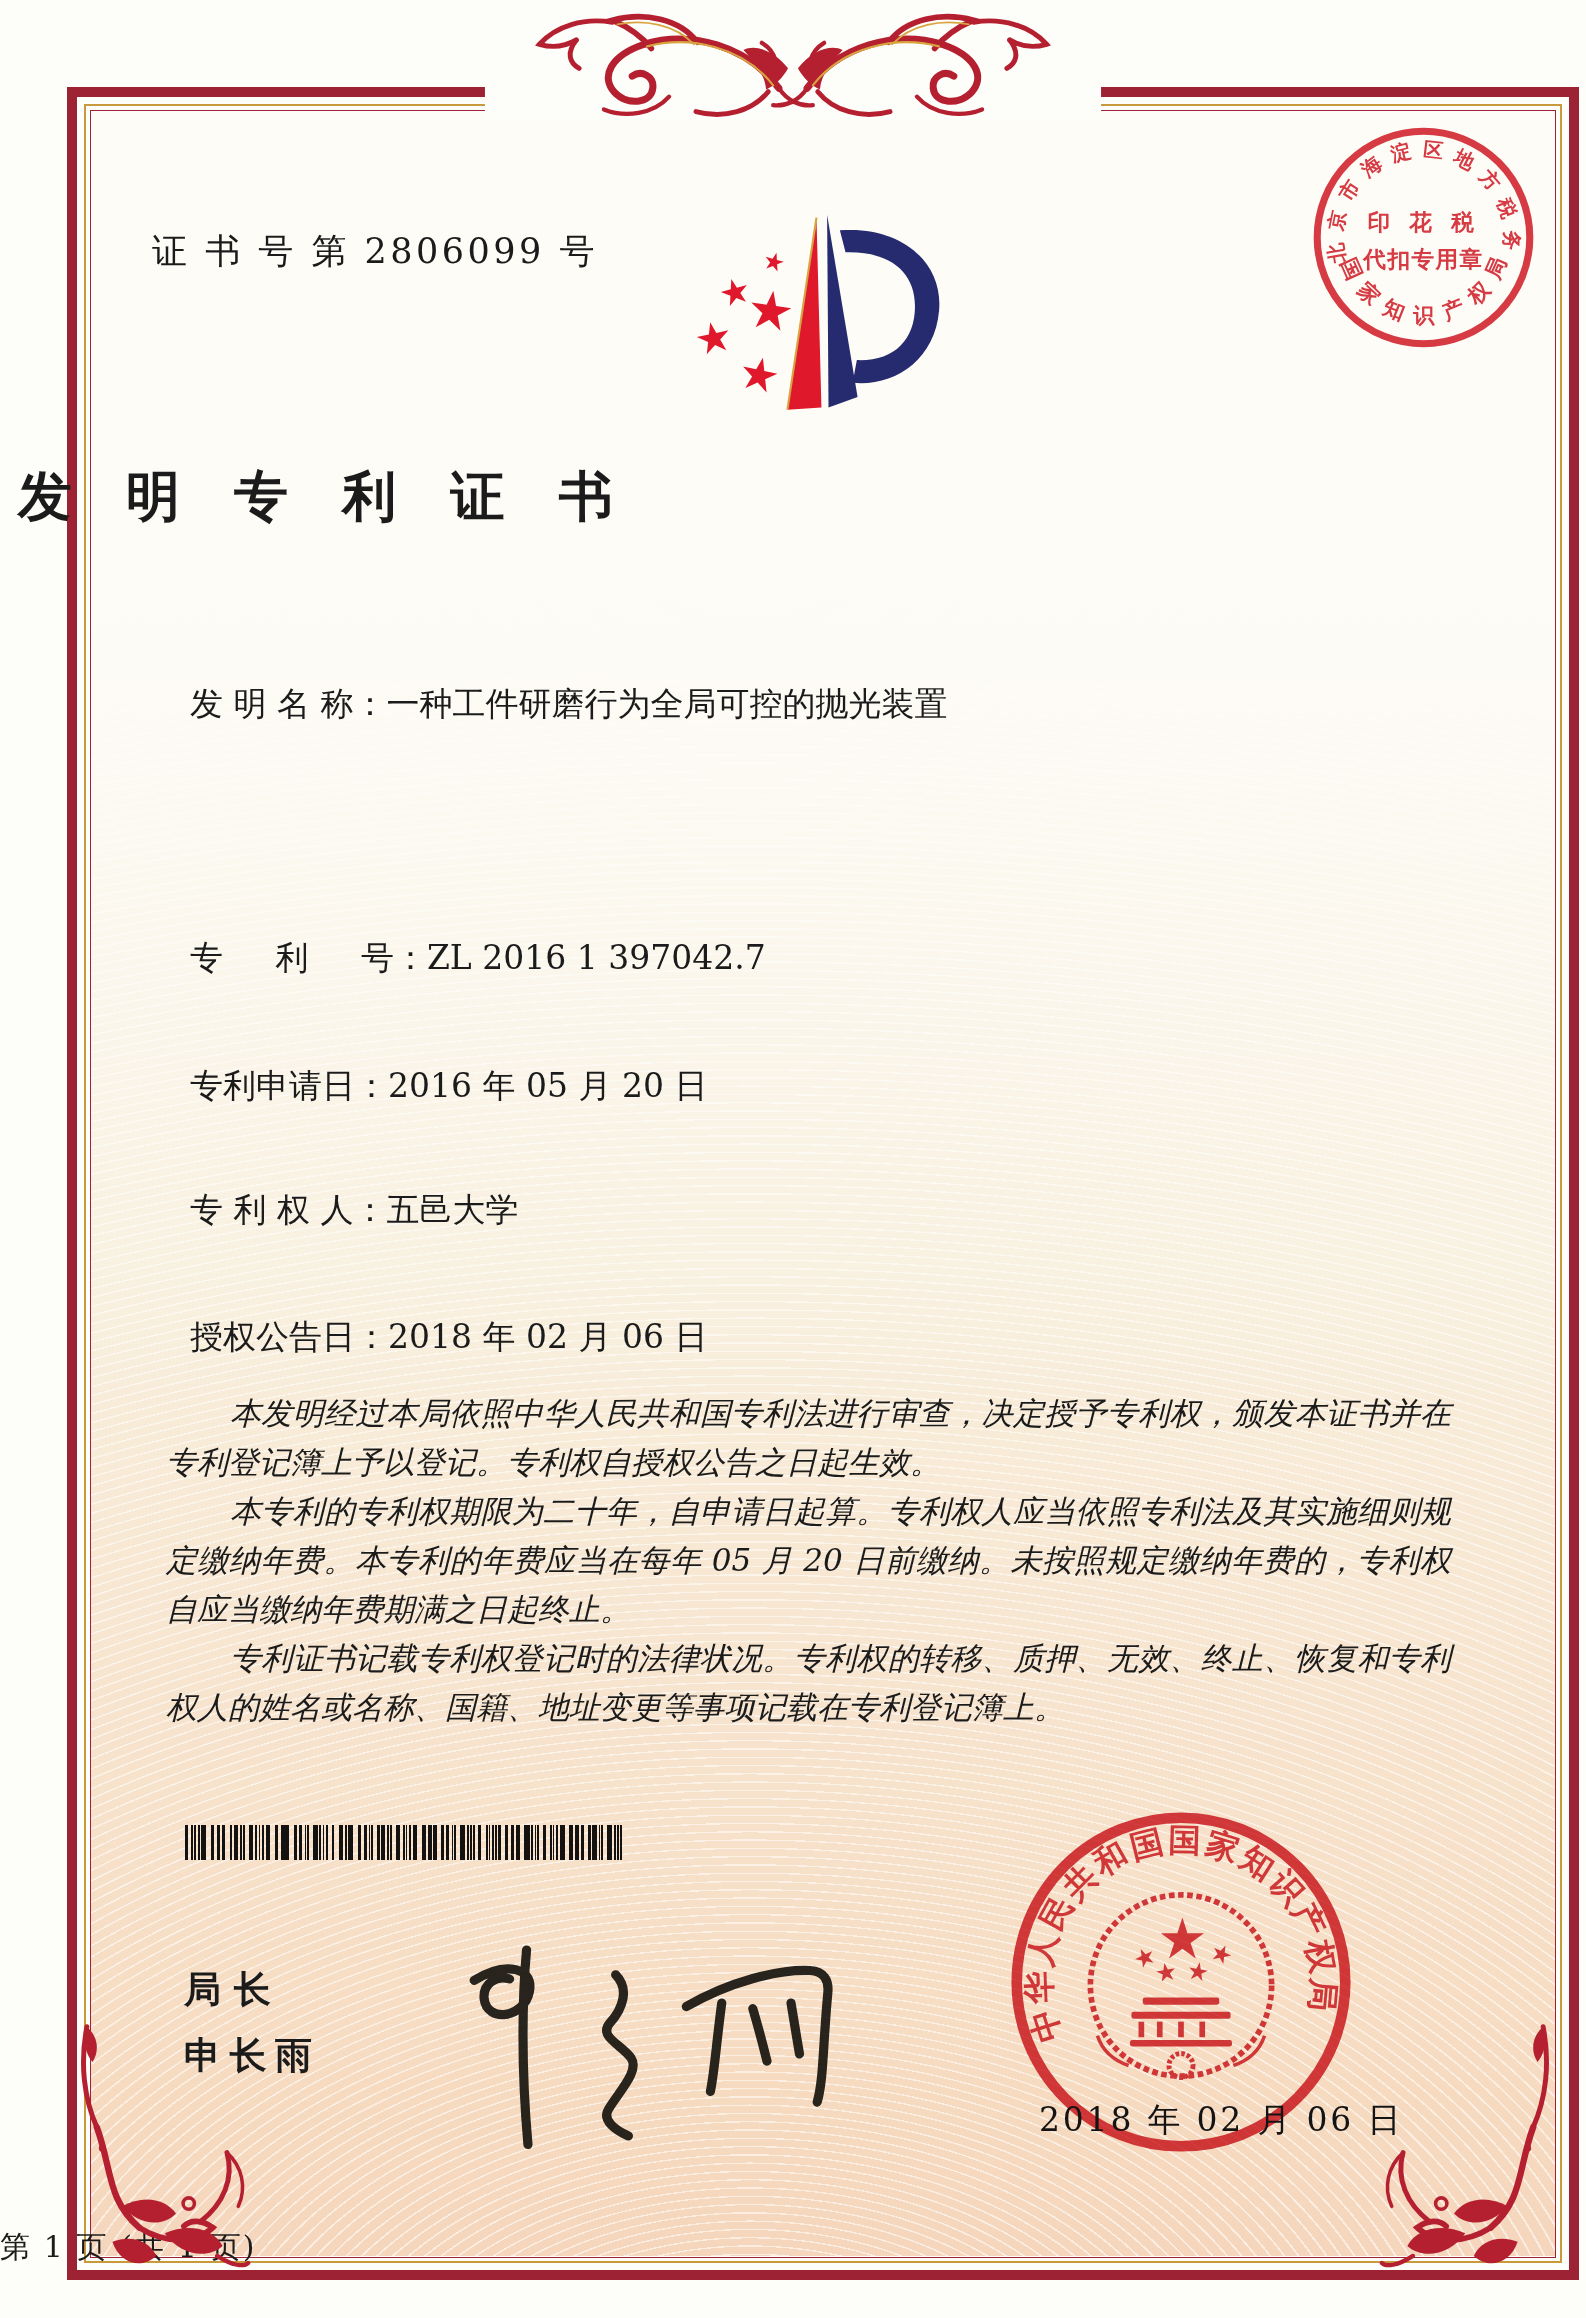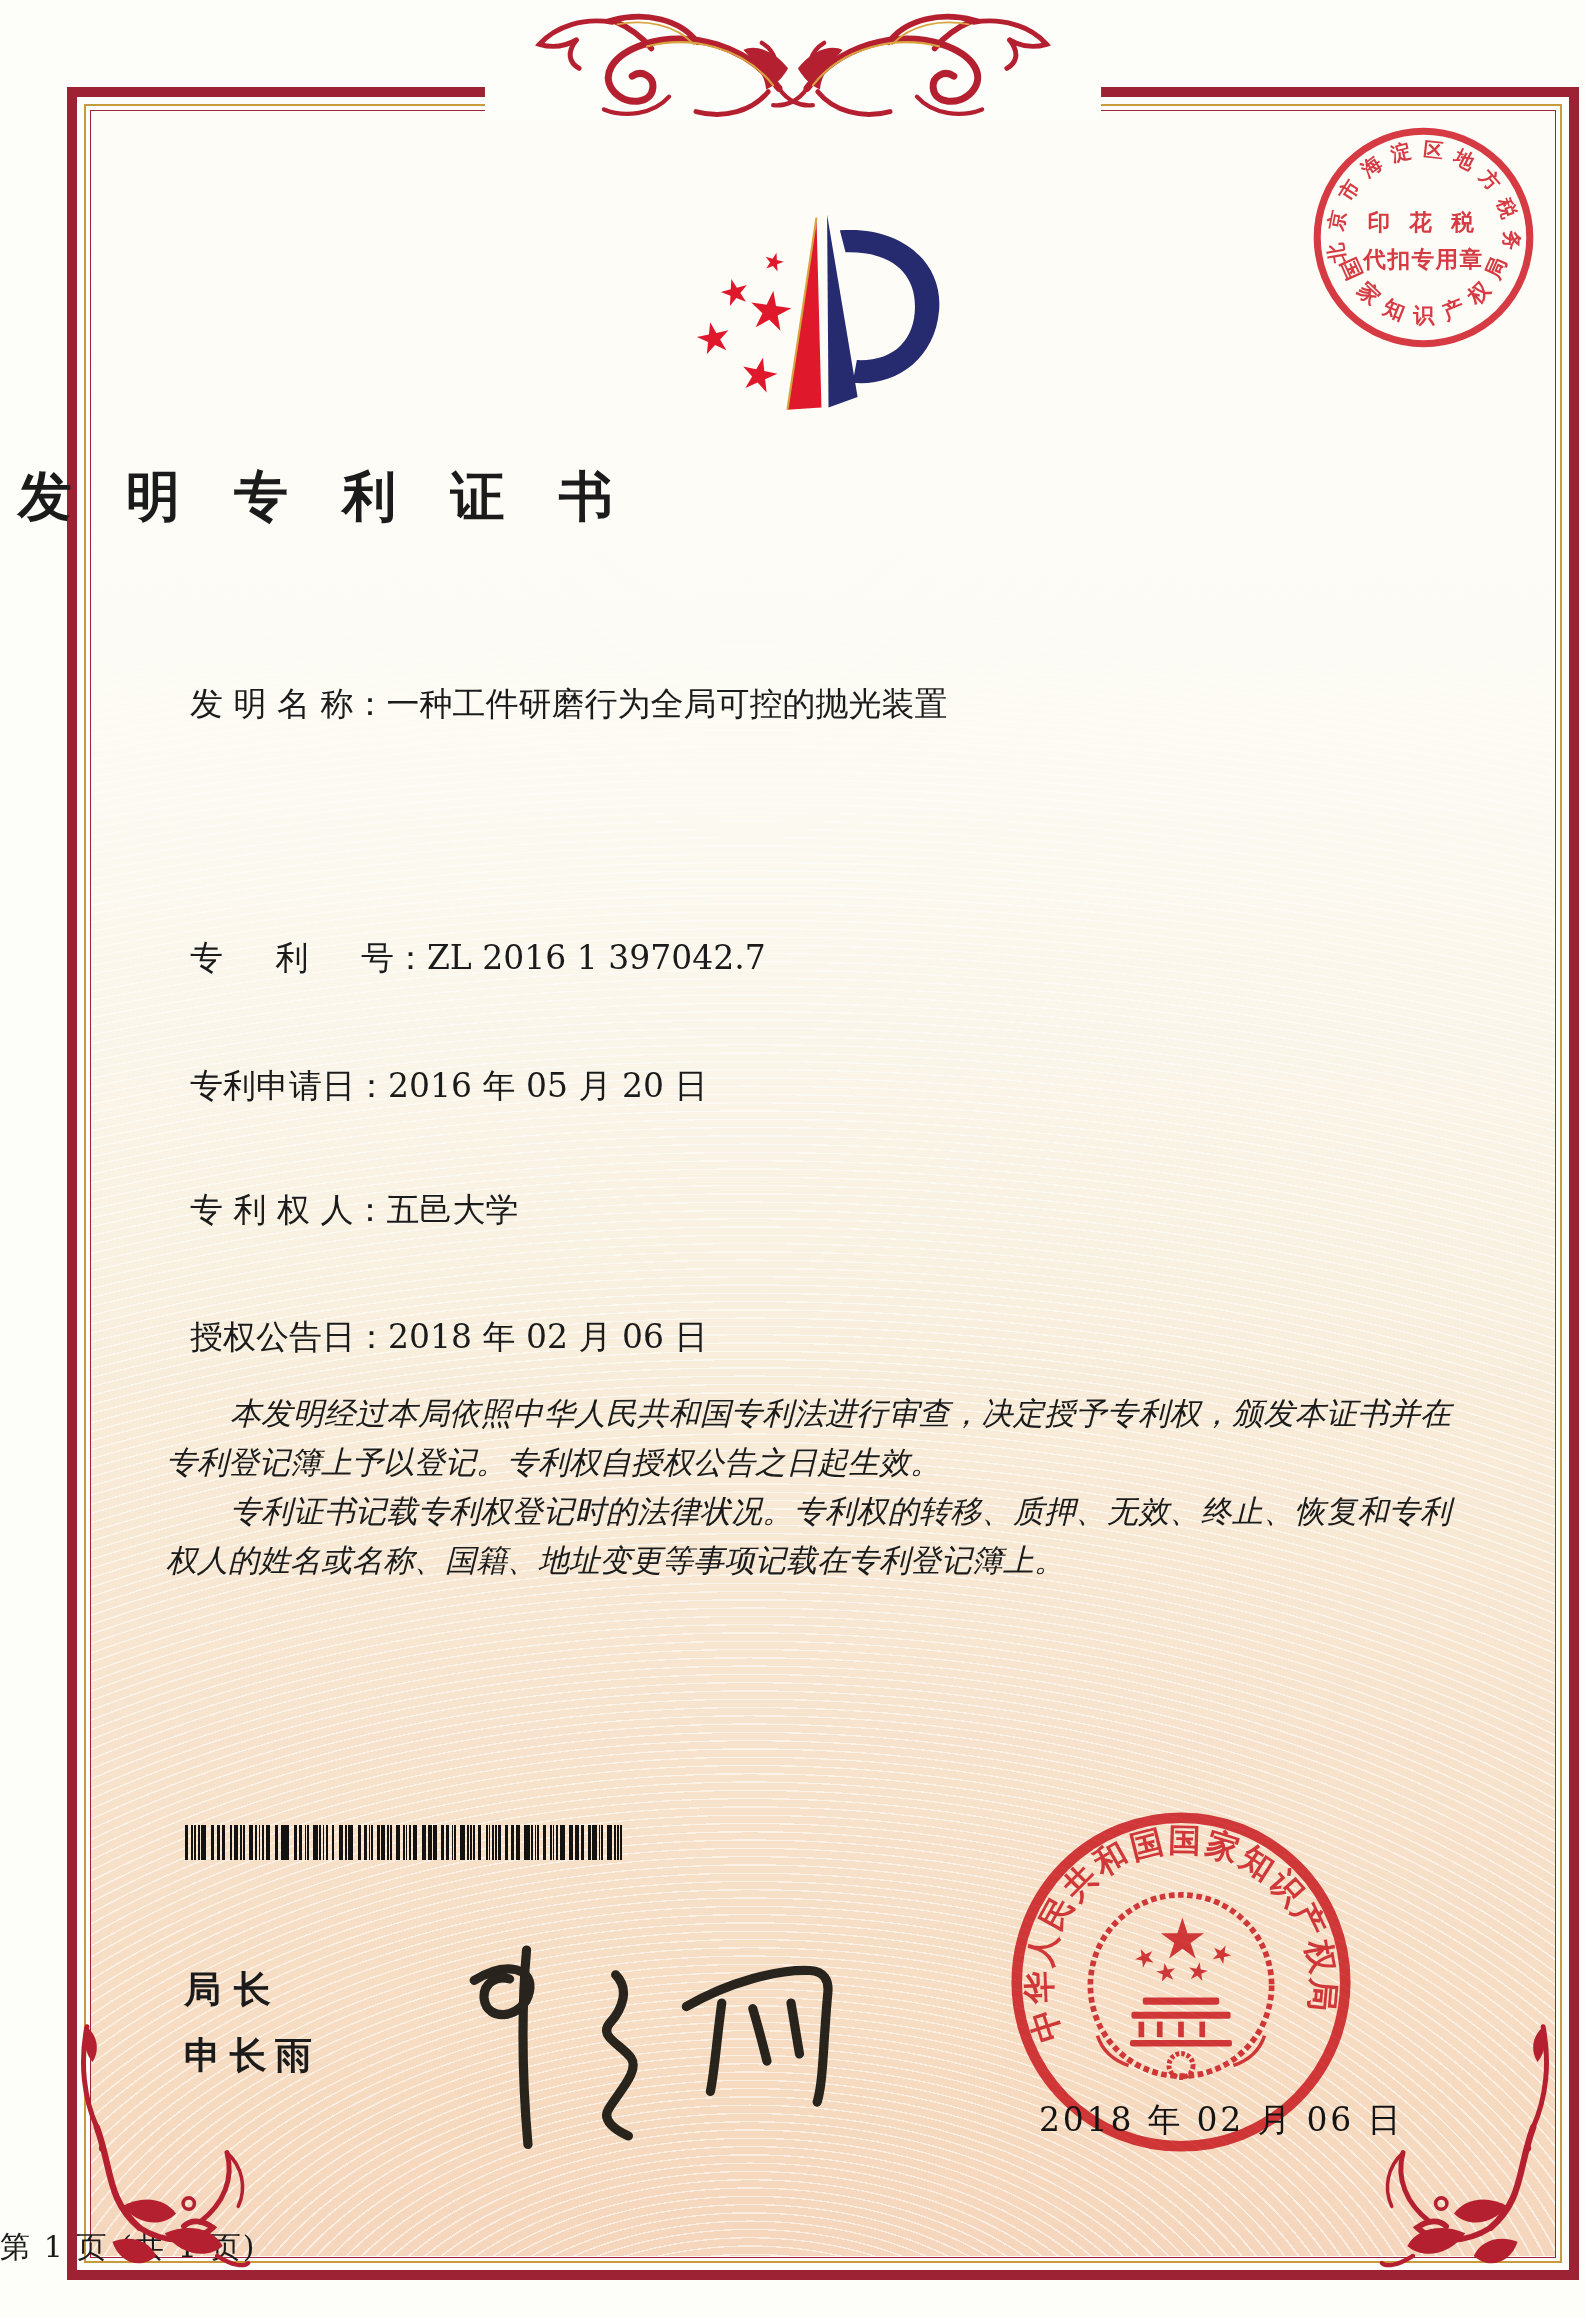--- a/index.html
+++ b/index.html
@@ -107,20 +107,21 @@
       <path d="M148,300 C180,286 216,292 230,318 C208,338 168,330 148,300 Z" fill="#b52031" stroke="none"></path>
       <path d="M74,312 C100,302 126,310 136,332 C114,352 84,342 74,312 Z" fill="#b52031" stroke="none"></path>
       <path d="M198,284 C232,258 246,222 236,186" stroke-width="7"></path>
       <path d="M236,186 C258,206 264,236 252,262" stroke-width="5"></path>
       <path d="M222,332 C244,346 260,348 266,342" stroke-width="6"></path>
       <circle cx="182" cy="258" r="8" stroke-width="5"></circle>
       <circle cx="60" cy="180" r="5" fill="#b52031" stroke="none"></circle>
     </g>
   </svg>
 
+  <div class="cert-no">证 书 号 第 2806099 号</div>
 
   <svg class="logo" viewBox="0 0 460 340">
     <defs>
       <path id="st1" d="M0,-10 L2.23,-3.07 L9.51,-3.09 L3.61,1.17 L5.88,8.09 L0,3.8 L-5.88,8.09 L-3.61,1.17 L-9.51,-3.09 L-2.23,-3.07 Z"></path>
     </defs>
     <g fill="#e0182b">
       <use href="#st1" transform="translate(213,85) rotate(15) scale(1.4)"></use>
       <use href="#st1" transform="translate(158,128) rotate(-15) scale(2.0)"></use>
       <use href="#st1" transform="translate(208,155) rotate(8) scale(3.0)"></use>
       <use href="#st1" transform="translate(128,193) rotate(-12) scale(2.4)"></use>
@@ -153,20 +154,21 @@
   <div class="title">发 明 专 利 证 书</div>
 
   <div class="row r1"><span class="lbl">发 明 名 称：</span><span class="val">一种工件研磨行为全局可控的抛光装置</span></div>
   <div class="row r3"><span class="lbl">专     利     号：</span><span class="val">ZL 2016 1 397042.7</span></div>
   <div class="row r4"><span class="lbl">专利申请日：</span><span class="val">2016 年 05 月 20 日</span></div>
   <div class="row r5"><span class="lbl">专 利 权 人：</span><span class="val">五邑大学</span></div>
   <div class="row r6"><span class="lbl">授权公告日：</span><span class="val">2018 年 02 月 06 日</span></div>
 
   <div class="body-text">
     <p>本发明经过本局依照中华人民共和国专利法进行审查，决定授予专利权，颁发本证书并在专利登记簿上予以登记。专利权自授权公告之日起生效。</p>
+    <p>本专利的专利权期限为二十年，自申请日起算。专利权人应当依照专利法及其实施细则规定缴纳年费。本专利的年费应当在每年 05 月 20 日前缴纳。未按照规定缴纳年费的，专利权自应当缴纳年费期满之日起终止。</p>
     <p>专利证书记载专利权登记时的法律状况。专利权的转移、质押、无效、终止、恢复和专利权人的姓名或名称、国籍、地址变更等事项记载在专利登记簿上。</p>
   </div>
 
   <div class="barcode"></div>
 
   <div class="director-title">局长</div>
   <div class="director-name">申长雨</div>
 
   <svg class="signature" viewBox="0 0 560 330">
     <g fill="none" stroke="#17150f" stroke-width="13" stroke-linecap="round" opacity=".92">

